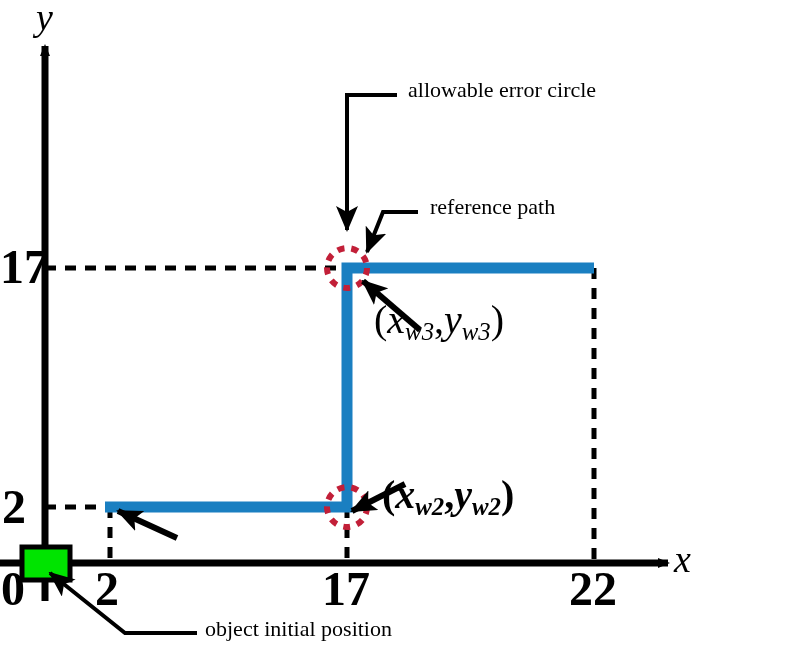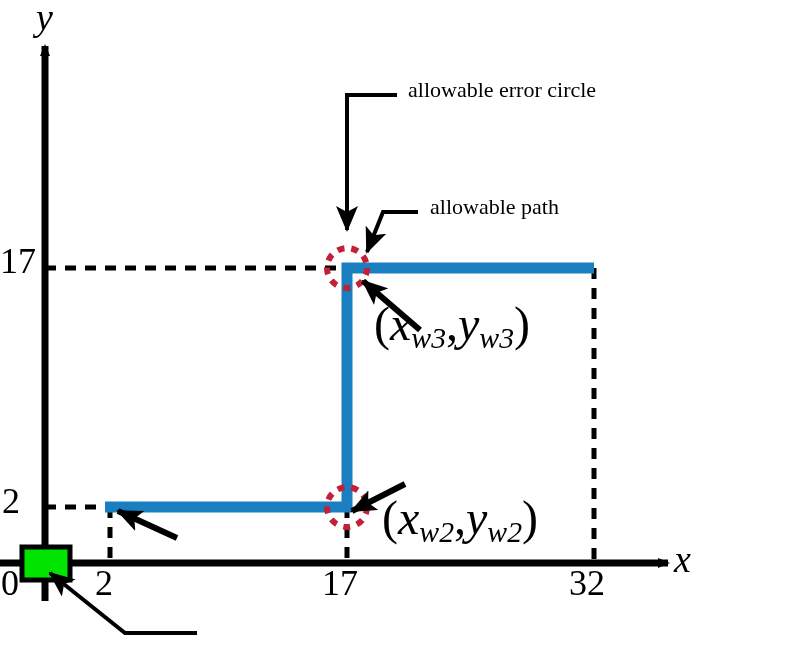--- a/index.html
+++ b/index.html
@@ -30,27 +30,28 @@
     color: #000000;
     white-space: nowrap;
     line-height: 1;
     user-select: none;
   }
   .axis-name {
     font-style: italic;
     font-size: 38px;
   }
   .tick-label {
-    font-size: 36px;
+    font-size: 48px;
+    font-weight: bold;
   }
   .annot {
     font-size: 22px;
   }
   .wp {
-    font-size: 48px;
+    font-size: 40px;
   }
   .wp .var {
     font-style: italic;
   }
   .wp sub {
     font-style: italic;
     font-size: 0.62em;
     vertical-align: baseline;
     position: relative;
     top: 0.28em;
@@ -111,29 +112,30 @@
   <div class="lbl tick-label" style="left:0px; top:243px;">17</div>
 
   <div class="lbl tick-label" style="left:2px; top:483px;">2</div>
 
   <div class="lbl tick-label" style="left:1px; top:565px;">0</div>
 
   <div class="lbl tick-label" style="left:95px; top:565px;">2</div>
 
   <div class="lbl tick-label" style="left:322px; top:565px;">17</div>
 
-  <div class="lbl tick-label" style="left:569px; top:565px;">32</div>
+  <div class="lbl tick-label" style="left:569px; top:565px;">22</div>
 
   <div class="lbl annot" style="left:408px; top:79px;">allowable error circle</div>
 
-  <div class="lbl annot" style="left:430px; top:196px;">allowable path</div>
+  <div class="lbl annot" style="left:430px; top:196px;">reference path</div>
 
+  <div class="lbl annot" style="left:205px; top:618px;">object initial position</div>
 
   <div class="lbl wp" style="left:374px; top:300px;">
     <span>(</span><span class="var">x</span><sub>w3</sub><span>,</span><span class="var">y</span><sub>w3</sub><span>)</span>
   </div>
 
-  <div class="lbl wp" style="left:382px; top:494px;">
+  <div class="lbl wp" style="left:382px; top:475px;font-weight:bold;">
     <span>(</span><span class="var">x</span><sub>w2</sub><span>,</span><span class="var">y</span><sub>w2</sub><span>)</span>
   </div>
 
 
 </div>
 
 </body></html>

